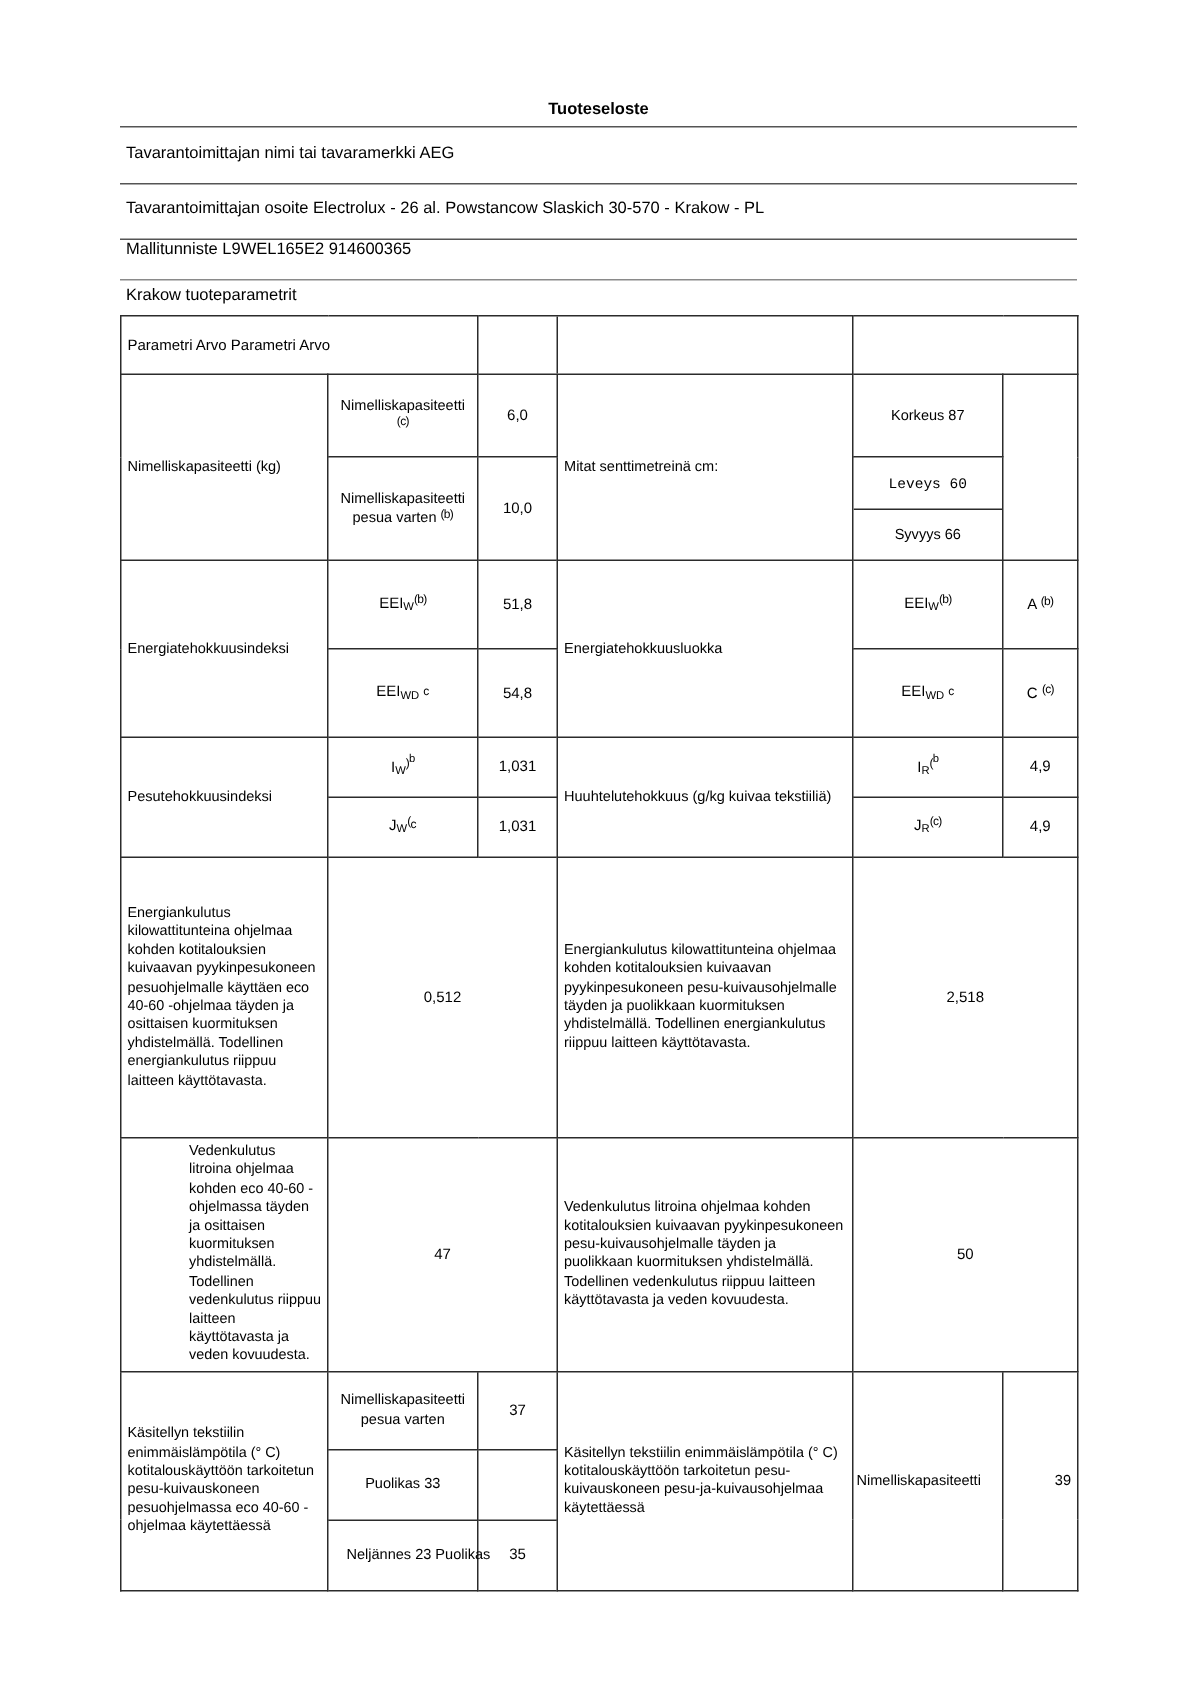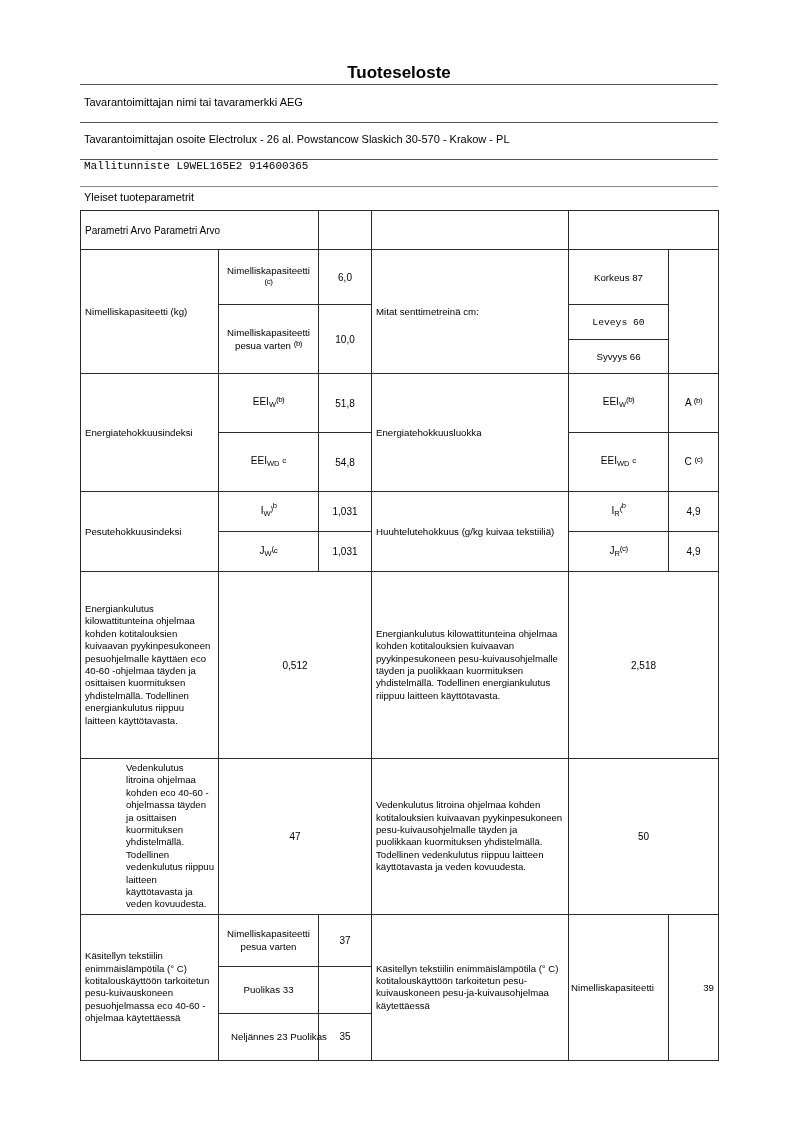--- a/index.html
+++ b/index.html
@@ -21,21 +21,21 @@
     box-sizing: border-box;
   }
 
   
   .doc-title {
     position: absolute;
     left: 80px;
     top: 66px;
     width: 638px;
     text-align: center;
-    font-size: 17px;
+    font-size: 11px;
     font-weight: bold;
     line-height: 14px;
   }
   .hline {
     position: absolute;
     left: 80px;
     width: 638px;
     height: 0;
     border-top: 1px solid #8a8a8a;
   }
@@ -121,24 +121,24 @@
 
   <div class="doc-title">Tuoteseloste</div>
   <div class="hline strong" style="top:84px;"></div>
 
   <div class="id-row" style="top:95px;">Tavarantoimittajan nimi tai tavaramerkki AEG</div>
   <div class="hline strong" style="top:122px;"></div>
 
   <div class="id-row" style="top:132px;">Tavarantoimittajan osoite Electrolux - 26 al. Powstancow Slaskich 30-570 - Krakow - PL</div>
   <div class="hline strong" style="top:159px;"></div>
 
-  <div class="id-row" style="top:159px;font-family:Liberation Mono, monospace;">Mallitunniste L9WEL165E2 914600365</div>
+  <div class="id-row" style="top:159px;">Mallitunniste L9WEL165E2 914600365</div>
   <div class="hline" style="top:186px;"></div>
 
-  <div class="id-row" style="top:190px;">Yleiset tuoteparametrit</div>
+  <div class="id-row" style="top:190px;">Krakow tuoteparametrit</div>
 
   <table class="tbl">
     <colgroup>
       <col style="width:138px">
       <col style="width:100px">
       <col style="width:53px">
       <col style="width:197px">
       <col style="width:100px">
       <col style="width:50px">
     </colgroup>

